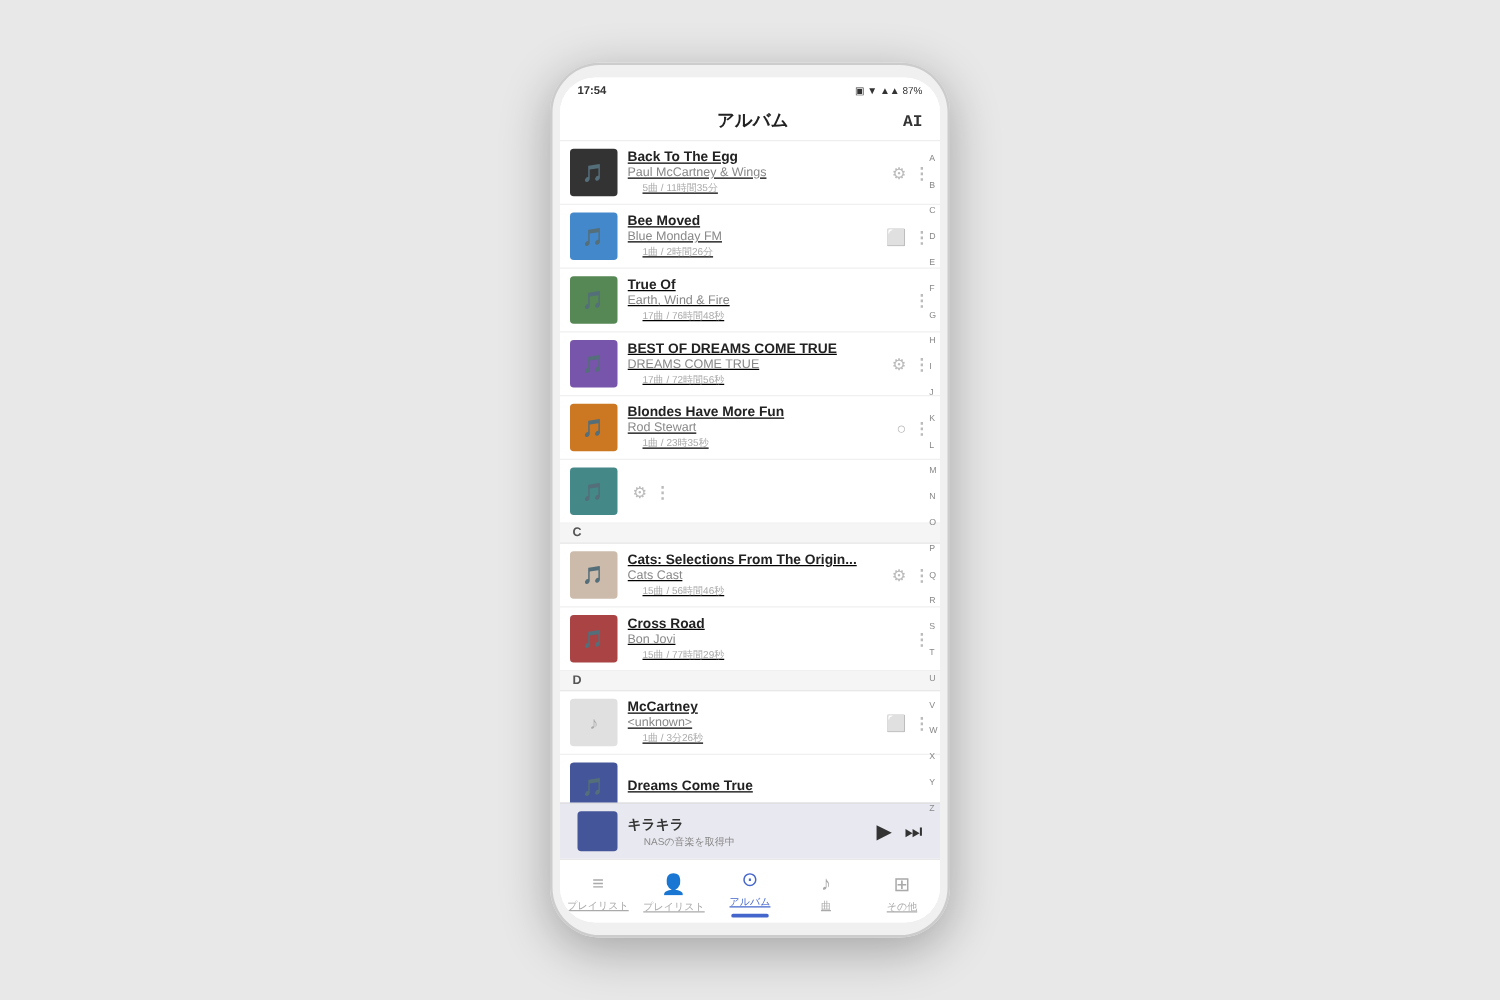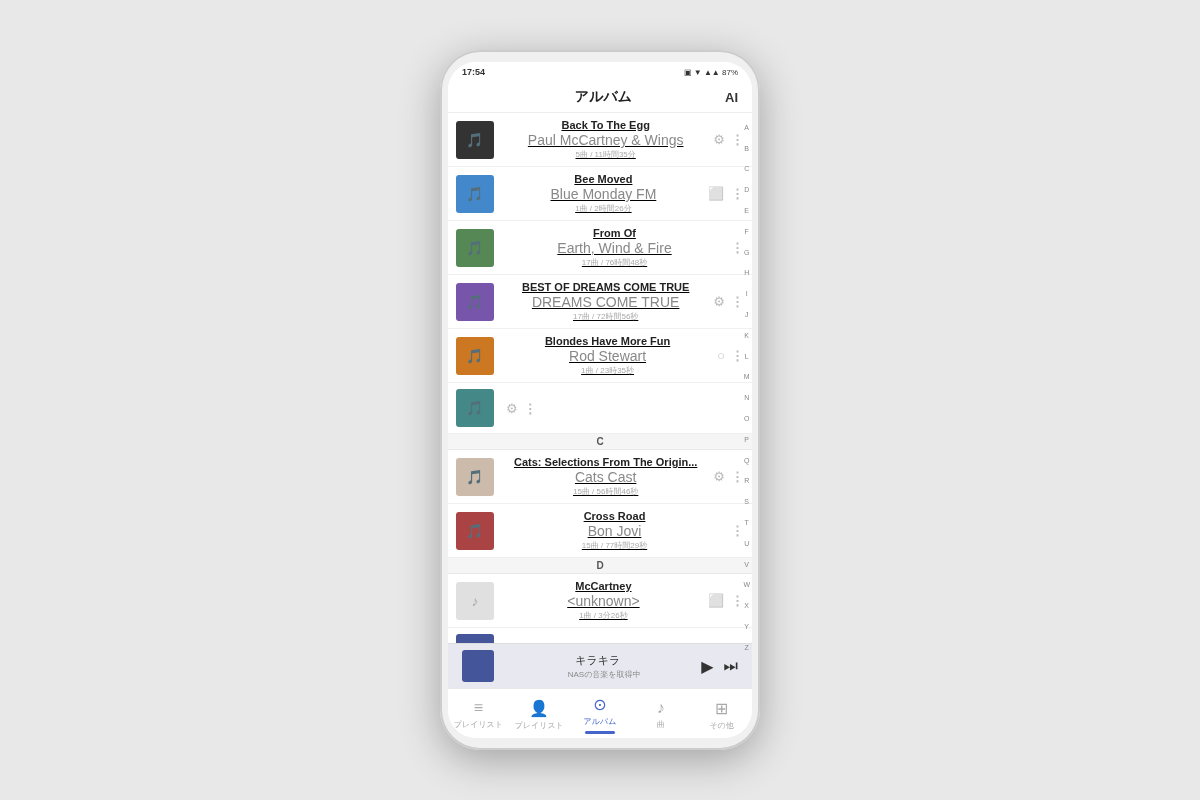--- a/index.html
+++ b/index.html
@@ -16,21 +16,20 @@
     .phone-wrapper {
       position: relative;
       width: 320px;
       height: 700px;
       background: #f0f0f0;
       border-radius: 40px;
       box-shadow: 0 10px 40px rgba(0,0,0,0.3), inset 0 0 0 2px #ccc;
       padding: 12px 8px;
       display: flex;
       flex-direction: column;
-      text-align: center;
     }
 
     .phone-screen {
       flex: 1;
       background: #fff;
       border-radius: 28px;
       overflow: hidden;
       display: flex;
       flex-direction: column;
       position: relative;
@@ -61,20 +60,21 @@
     }
     .app-header-title {
       font-size: 14px;
       font-weight: 600;
       color: #222;
     }
     .app-header-ai {
       font-size: 13px;
       font-weight: bold;
       color: #333;
+      font-family: Liberation Mono, monospace;
     }
 
     
     .alpha-index {
       position: absolute;
       right: 2px;
       top: 55px;
       bottom: 80px;
       display: flex;
       flex-direction: column;
@@ -140,31 +140,32 @@
     }
     .album-title {
       font-size: 11px;
       font-weight: 600;
       color: #222;
       white-space: nowrap;
       overflow: hidden;
       text-overflow: ellipsis;
     }
     .album-artist {
-      font-size: 14px;
+      font-size: 10px;
       color: #888;
       white-space: nowrap;
       overflow: hidden;
       text-overflow: ellipsis;
       margin-top: 1px;
     }
     .album-meta {
       font-size: 8px;
       color: #aaa;
       margin-top: 1px;
+      margin-left: 12px;
     }
     .album-actions {
       display: flex;
       align-items: center;
       gap: 6px;
       margin-left: 4px;
     }
     .action-icon {
       font-size: 13px;
       color: #bbb;
@@ -190,21 +191,21 @@
       height: 32px;
       border-radius: 3px;
       background: #aaa;
       flex-shrink: 0;
     }
     .now-playing-info {
       flex: 1;
     }
     .now-playing-title {
       font-size: 11px;
-      font-weight: 400;
+      font-weight: 700;
       color: #333;
     }
     .now-playing-sub {
       font-size: 8px;
       color: #888;
       margin-top: 1px;
       padding-left: 13px;
     }
     .now-playing-controls {
       display: flex;
@@ -233,20 +234,21 @@
       flex: 1;
     }
     .nav-icon {
       font-size: 16px;
       color: #aaa;
     }
     .nav-icon.active { color: #4466cc; }
     .nav-label {
       font-size: 8px;
       color: #aaa;
+      text-decoration: underline;
     }
     .nav-label.active { color: #4466cc; }
     .nav-indicator {
       width: 30px;
       height: 3px;
       background: #4466cc;
       border-radius: 2px;
       margin: 2px auto 0;
     }
 
@@ -339,21 +341,21 @@
           <span class="action-icon">⬜</span>
           <span class="action-dots">⋮</span>
         </div>
       </div>
 
       <div class="album-row">
         <div class="album-art art-green">
           <div class="album-art-placeholder">🎵</div>
         </div>
         <div class="album-info">
-          <div class="album-title">From Of</div>
+          <div class="album-title">True Of</div>
           <div class="album-artist">Earth, Wind &amp; Fire</div>
           <div class="album-meta">17曲 / 76時間48秒</div>
         </div>
         <div class="album-actions">
           <span class="action-dots">⋮</span>
         </div>
       </div>
 
       <div class="album-row">
         <div class="album-art art-purple">

